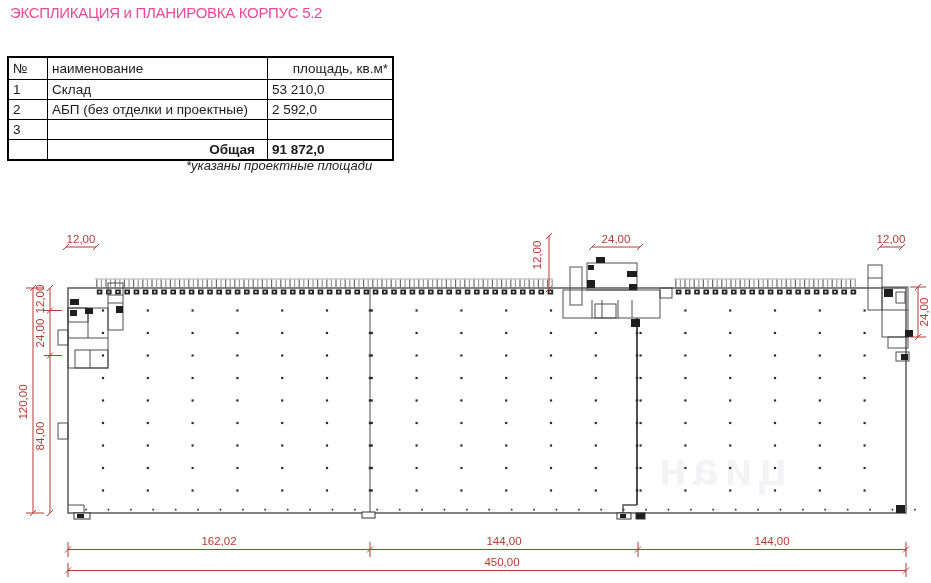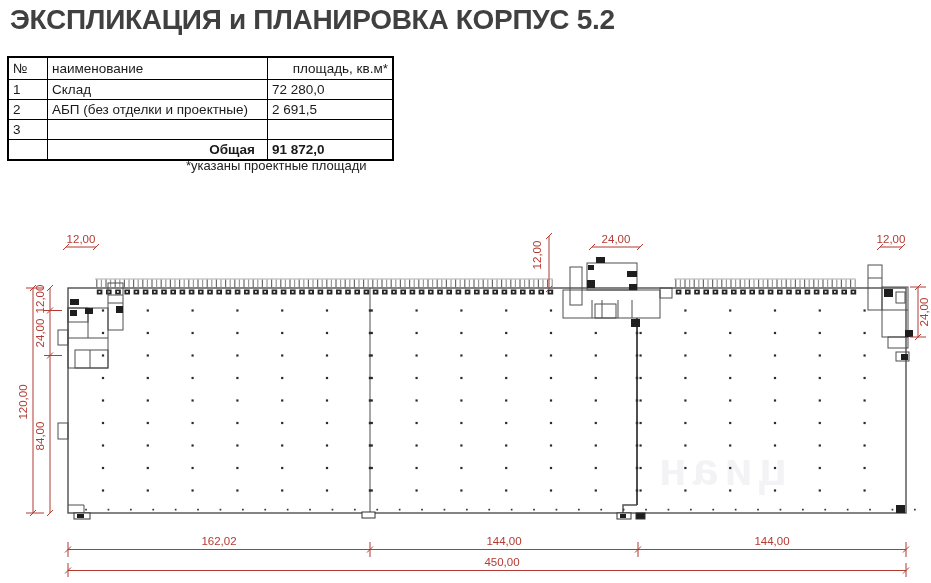--- a/index.html
+++ b/index.html
@@ -1,32 +1,32 @@
 <!DOCTYPE html>
 <html><head>
 <meta charset="utf-8">
 <style>
   html,body{margin:0;padding:0;background:#fff;}
   body{width:931px;height:583px;position:relative;overflow:hidden;
        font-family:"Liberation Sans",sans-serif;color:#111;}
-  .page-title{position:absolute;left:10px;top:4px;font-size:28px;font-weight:bold;
-       letter-spacing:-0.3px;color:#404040;white-space:nowrap;}
+  .page-title{position:absolute;left:10px;top:4px;font-size:15px;font-weight:normal;
+       letter-spacing:-0.3px;color:#ec4899;white-space:nowrap;}
   table.expl{position:absolute;left:7px;top:56px;border-collapse:collapse;
        font-size:13.5px;color:#1a1a1a;table-layout:fixed;}
   table.expl{border:2px solid #000;}
   table.expl td,table.expl th{border:1px solid #000;padding:0 4px;height:19px;
        font-weight:normal;text-align:left;overflow:hidden;white-space:nowrap;}
   table.expl tr.hdr td{height:21px;}
   td.c-num{width:30px;text-align:center;}
   td.c-name{width:203px;padding-left:5px;}
   td.c-area{width:114px;text-align:right;padding-right:4px;}
   td.c-area.hdr-left{text-align:right;padding-left:6px;}
   tr.total td{font-weight:bold;}
   tr.total td.c-name{text-align:right;padding-right:12px;}
-  .footnote{position:absolute;left:186px;top:158px;font-size:13px;color:#222;}
+  .footnote{position:absolute;left:186px;top:158px;font-size:13px;color:#222;font-style:italic;}
   .plan-wrap{position:absolute;left:0;top:210px;width:747px;height:373px;}
   svg{position:absolute;left:0;top:0;}
   svg text{font-family:"Liberation Sans",sans-serif;font-size:11.5px;}
   .watermark{position:absolute;left:600px;top:232px;width:240px;text-align:center;
        font-size:46px;font-weight:bold;letter-spacing:6px;
        transform:scaleX(-1);color:rgba(40,40,90,0.055);pointer-events:none;}
 </style>
 </head>
 <body>
 
@@ -35,26 +35,26 @@
 <table class="expl">
   <tbody>
       <tr class="hdr">
     <td class="c-num">№</td>
     <td class="c-name">наименование</td>
     <td class="c-area hdr-left">площадь, кв.м*</td>
   </tr>
   <tr>
     <td class="c-num">1</td>
     <td class="c-name">Склад</td>
-    <td class="c-area">72 280,0</td>
+    <td class="c-area">53 210,0</td>
   </tr>
   <tr>
     <td class="c-num">2</td>
     <td class="c-name">АБП (без отделки и проектные)</td>
-    <td class="c-area">2 691,5</td>
+    <td class="c-area">2 592,0</td>
   </tr>
   <tr>
     <td class="c-num">3</td>
     <td class="c-name"></td>
     <td class="c-area"></td>
   </tr>
   <tr class="total">
     <td class="c-num"></td>
     <td class="c-name">Общая</td>
     <td class="c-area">91 872,0</td>

